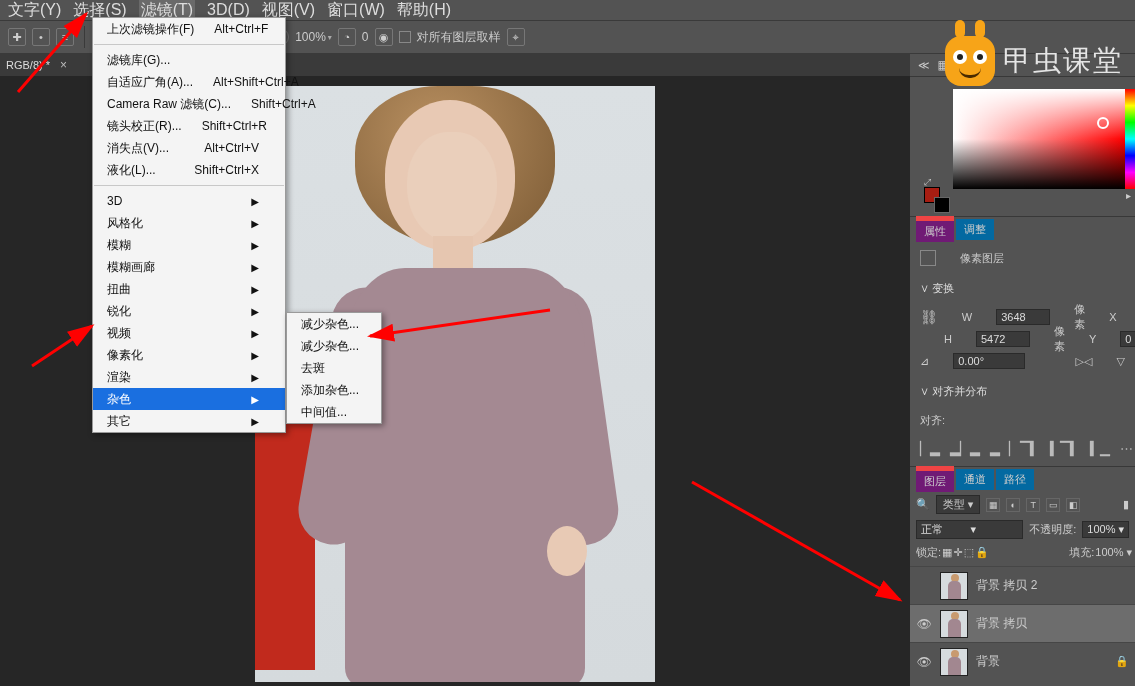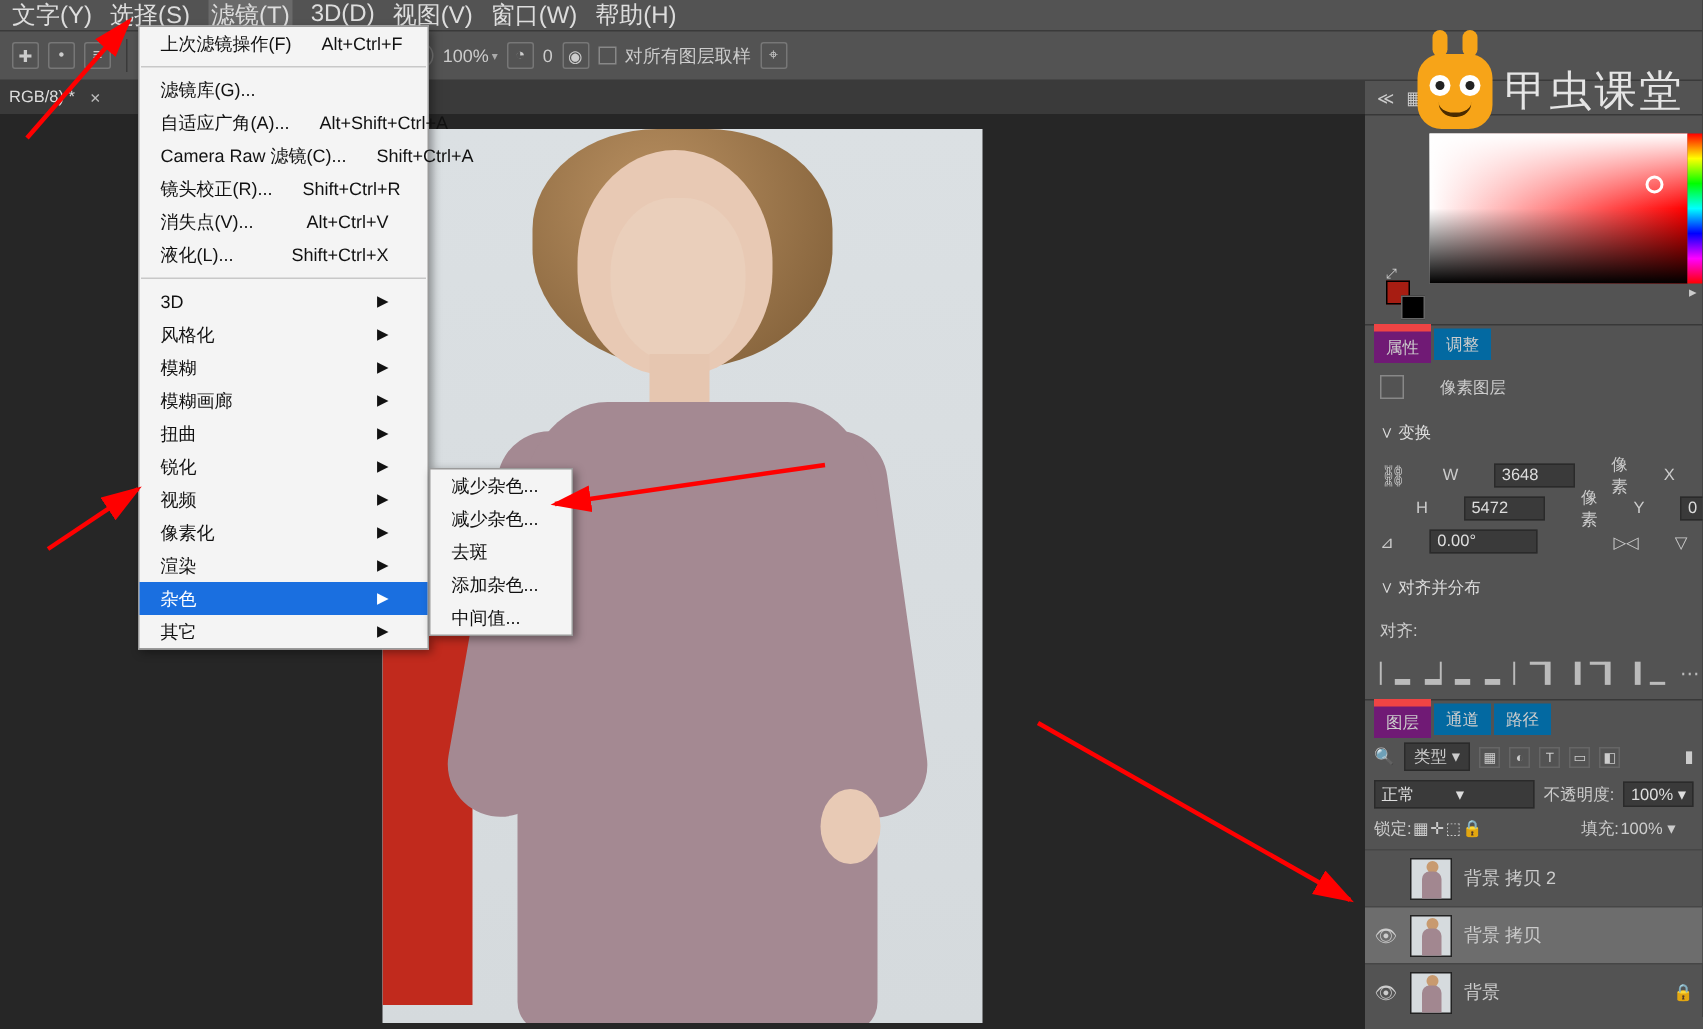--- a/index.html
+++ b/index.html
@@ -69,21 +69,21 @@
   .section-hdr { padding:6px 10px 4px 10px; font-size:11px; color:#ddd; }
   .align-icons { display:flex; gap:10px; padding:4px 10px 10px 10px; color:#bbb; font-size:13px; }
 
   
   .layers-panel { flex:1; display:flex; flex-direction:column; }
   .layers-top { display:flex; align-items:center; gap:6px; padding:4px 6px; font-size:11px; }
   .layers-top .kind { background:#3a3a3a; padding:1px 6px; border:1px solid #2a2a2a; }
   .layers-top .mini-ic { width:14px; height:14px; border:1px solid #666; font-size:9px; display:flex; align-items:center; justify-content:center; }
   .layers-row2 { display:flex; align-items:center; gap:6px; padding:2px 6px 4px 6px; font-size:11px; }
   .layers-row2 select,.layers-row2 .fake-sel{ background:#3a3a3a; border:1px solid #2a2a2a; color:#ddd; padding:1px 4px; }
-  .lock-row { display:flex; align-items:center; gap:1px; padding:2px 18px 6px 6px; font-size:11px; }
+  .lock-row { display:flex; align-items:center; gap:1px; padding:2px 3px 6px 6px; font-size:11px; }
   .layer { height:38px; display:flex; align-items:center; gap:8px; padding:0 6px; border-top:1px solid #464646; }
   .layer.sel { background:#6d6d6d; }
   .eye { width:16px; text-align:center; font-size:12px; }
   .thumb { width:28px; height:28px; background:#d6dbde; border:1px solid #222; position:relative; overflow:hidden;}
   .thumb .mini-dress{position:absolute; left:7px; top:8px; width:13px; height:20px; background:#a28790; border-radius:5px 5px 2px 2px;}
   .thumb .mini-head{position:absolute; left:10px; top:1px; width:8px; height:8px; background:#c89a6f; border-radius:50%;}
   .lockic { margin-left:auto; font-size:11px; color:#ccc; }
 
   
   .arrow-svg { position:absolute; top:0; left:0; width:100%; height:100%; pointer-events:none; }

